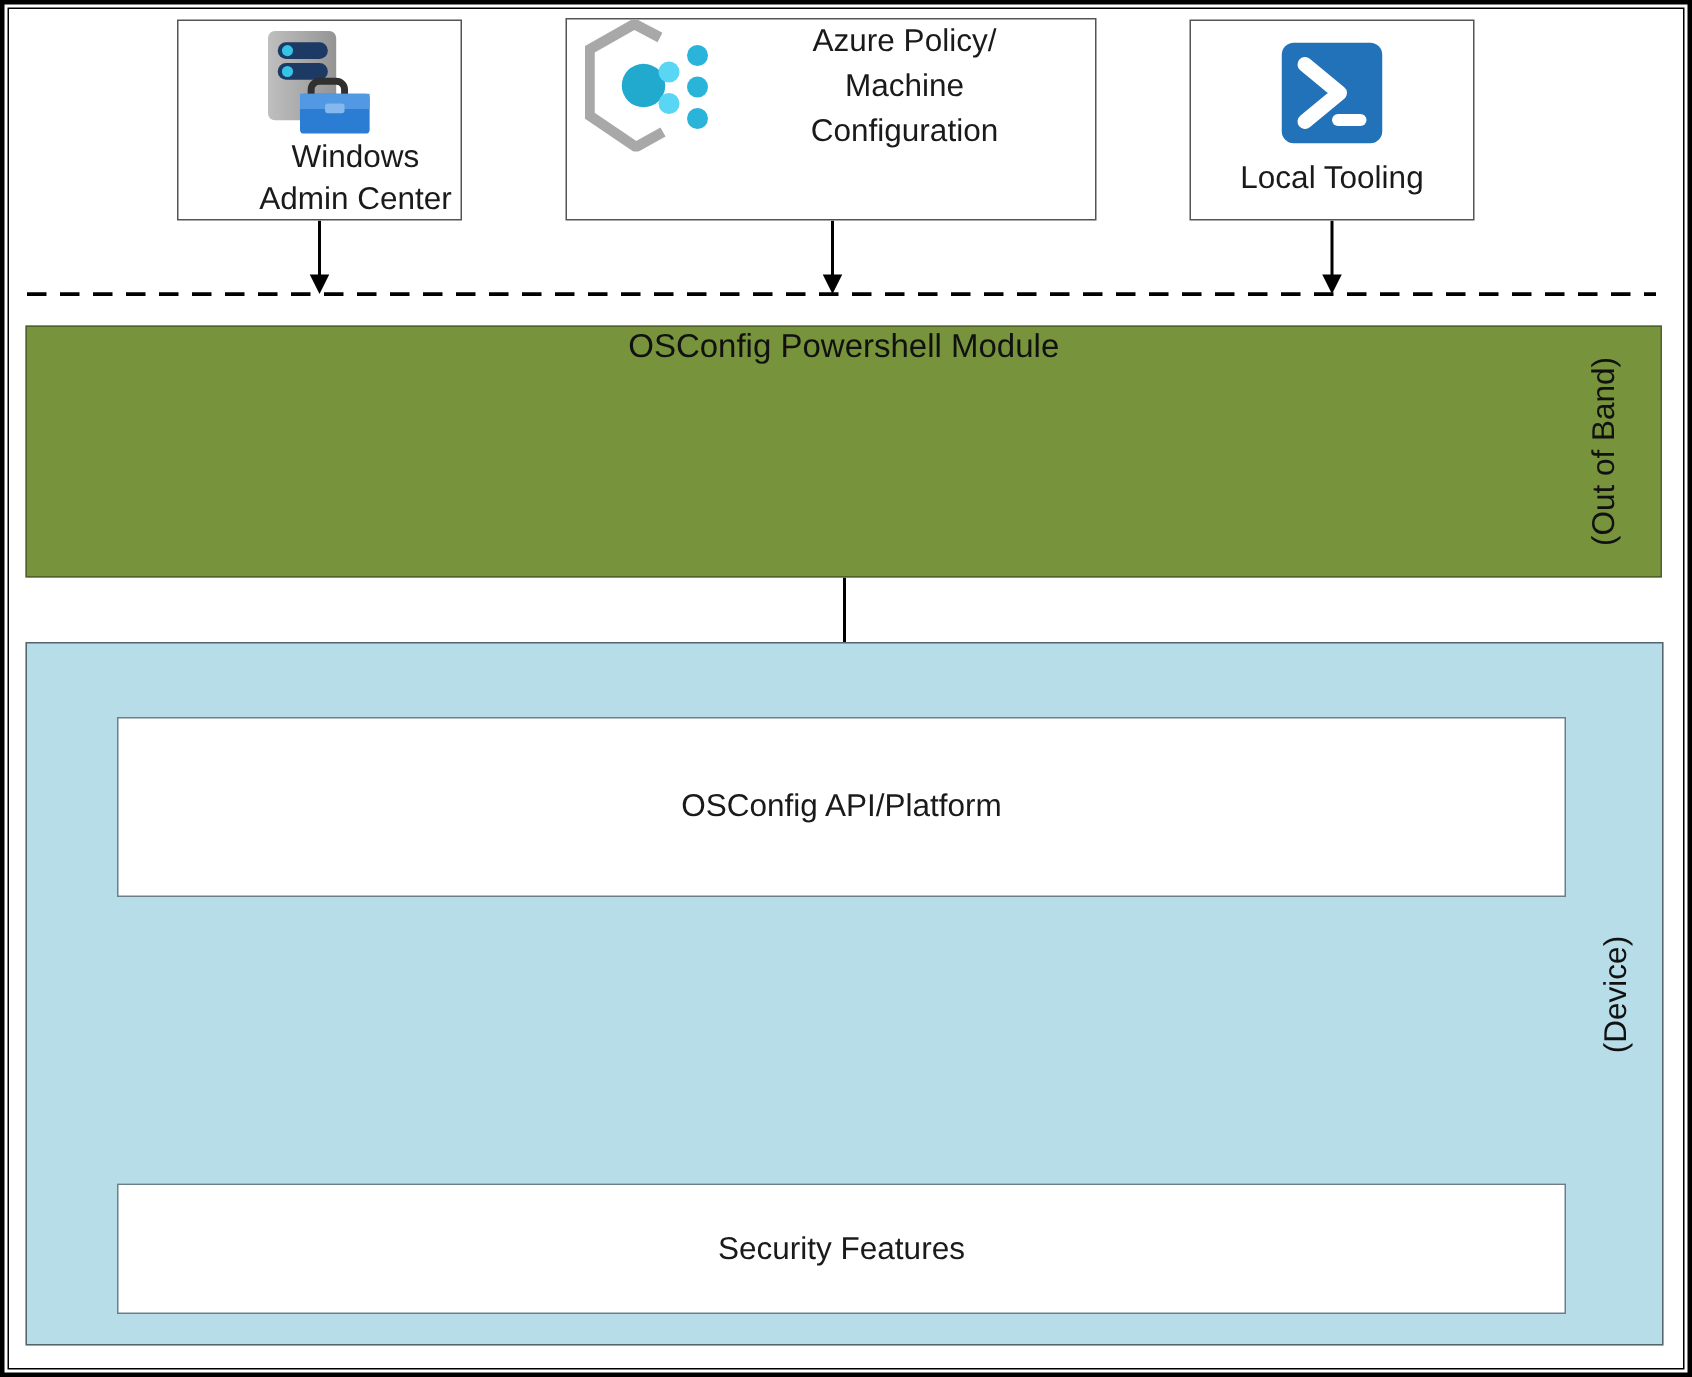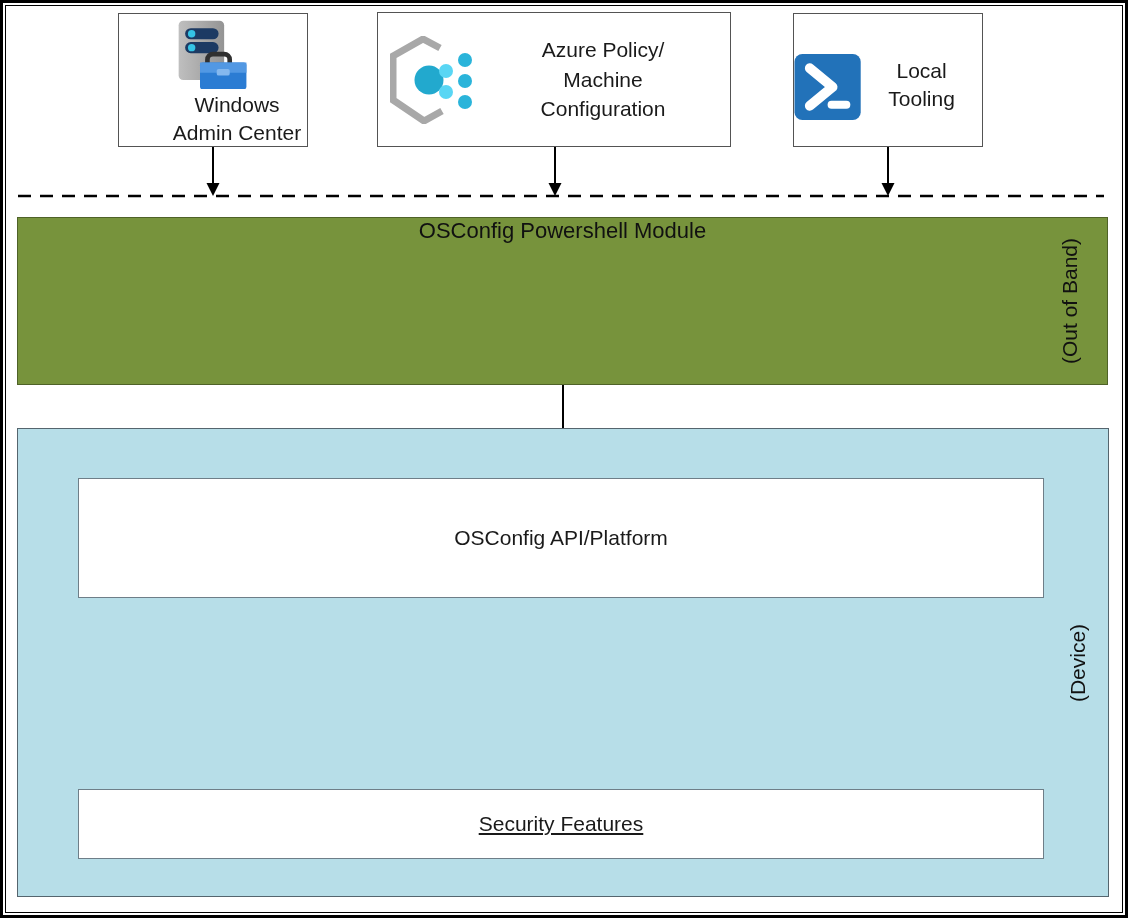--- a/index.html
+++ b/index.html
@@ -33,22 +33,22 @@
     pointer-events: none;
   }
 
   .src-box {
     position: absolute;
     background: #fff;
     border: 1px solid #545454;
     z-index: 10;
   }
   #box-wac   { left: 118px; top: 13px; width: 190px; height: 134px; display: flex; flex-direction: column; align-items: center; }
-  #box-azure { left: 377px; top: 12px; width: 354px; height: 135px; display: flex; align-items: center; }
-  #box-local { left: 793px; top: 13px; width: 190px; height: 134px; display: flex; align-items: center; }
+  #box-azure { left: 377px; top: 12px; width: 354px; height: 135px; display: flex; }
+  #box-local { left: 793px; top: 13px; width: 190px; height: 134px; display: flex; flex-direction: column; align-items: center; }
 
   .box-label {
     font-size: 21px;
     line-height: 1.3;
     text-align: center;
     white-space: pre-line;
     color: #1a1a1a;
   }
   #box-azure .box-label { flex: 1; line-height: 1.42; }
   #box-wac .box-label { margin-top: 2px; margin-left: 48px; }
@@ -85,21 +85,21 @@
   .layer {
     position: absolute;
     left: 60px; width: 966px;
     background: #ffffff;
     border: 1px solid #6e7e88;
     display: flex; align-items: center; justify-content: center;
     font-size: 21px;
   }
   #layer-api { top: 49px;  height: 120px; }
   #layer-cp  { top: 239px; height: 67px; }
-  #layer-sec { top: 360px; height: 70px; text-decoration: underline; }
+  #layer-sec { top: 360px; height: 87px; }
 
   .icon-svg { display: block; }
   #wac-icon   { margin-top: 3px; }
   #ps-icon    { margin-top: 14px; }
   #azure-icon { margin-left: 12px; flex: none; }
 </style>
 </head>
 <body>
 
 <div class="canvas">

